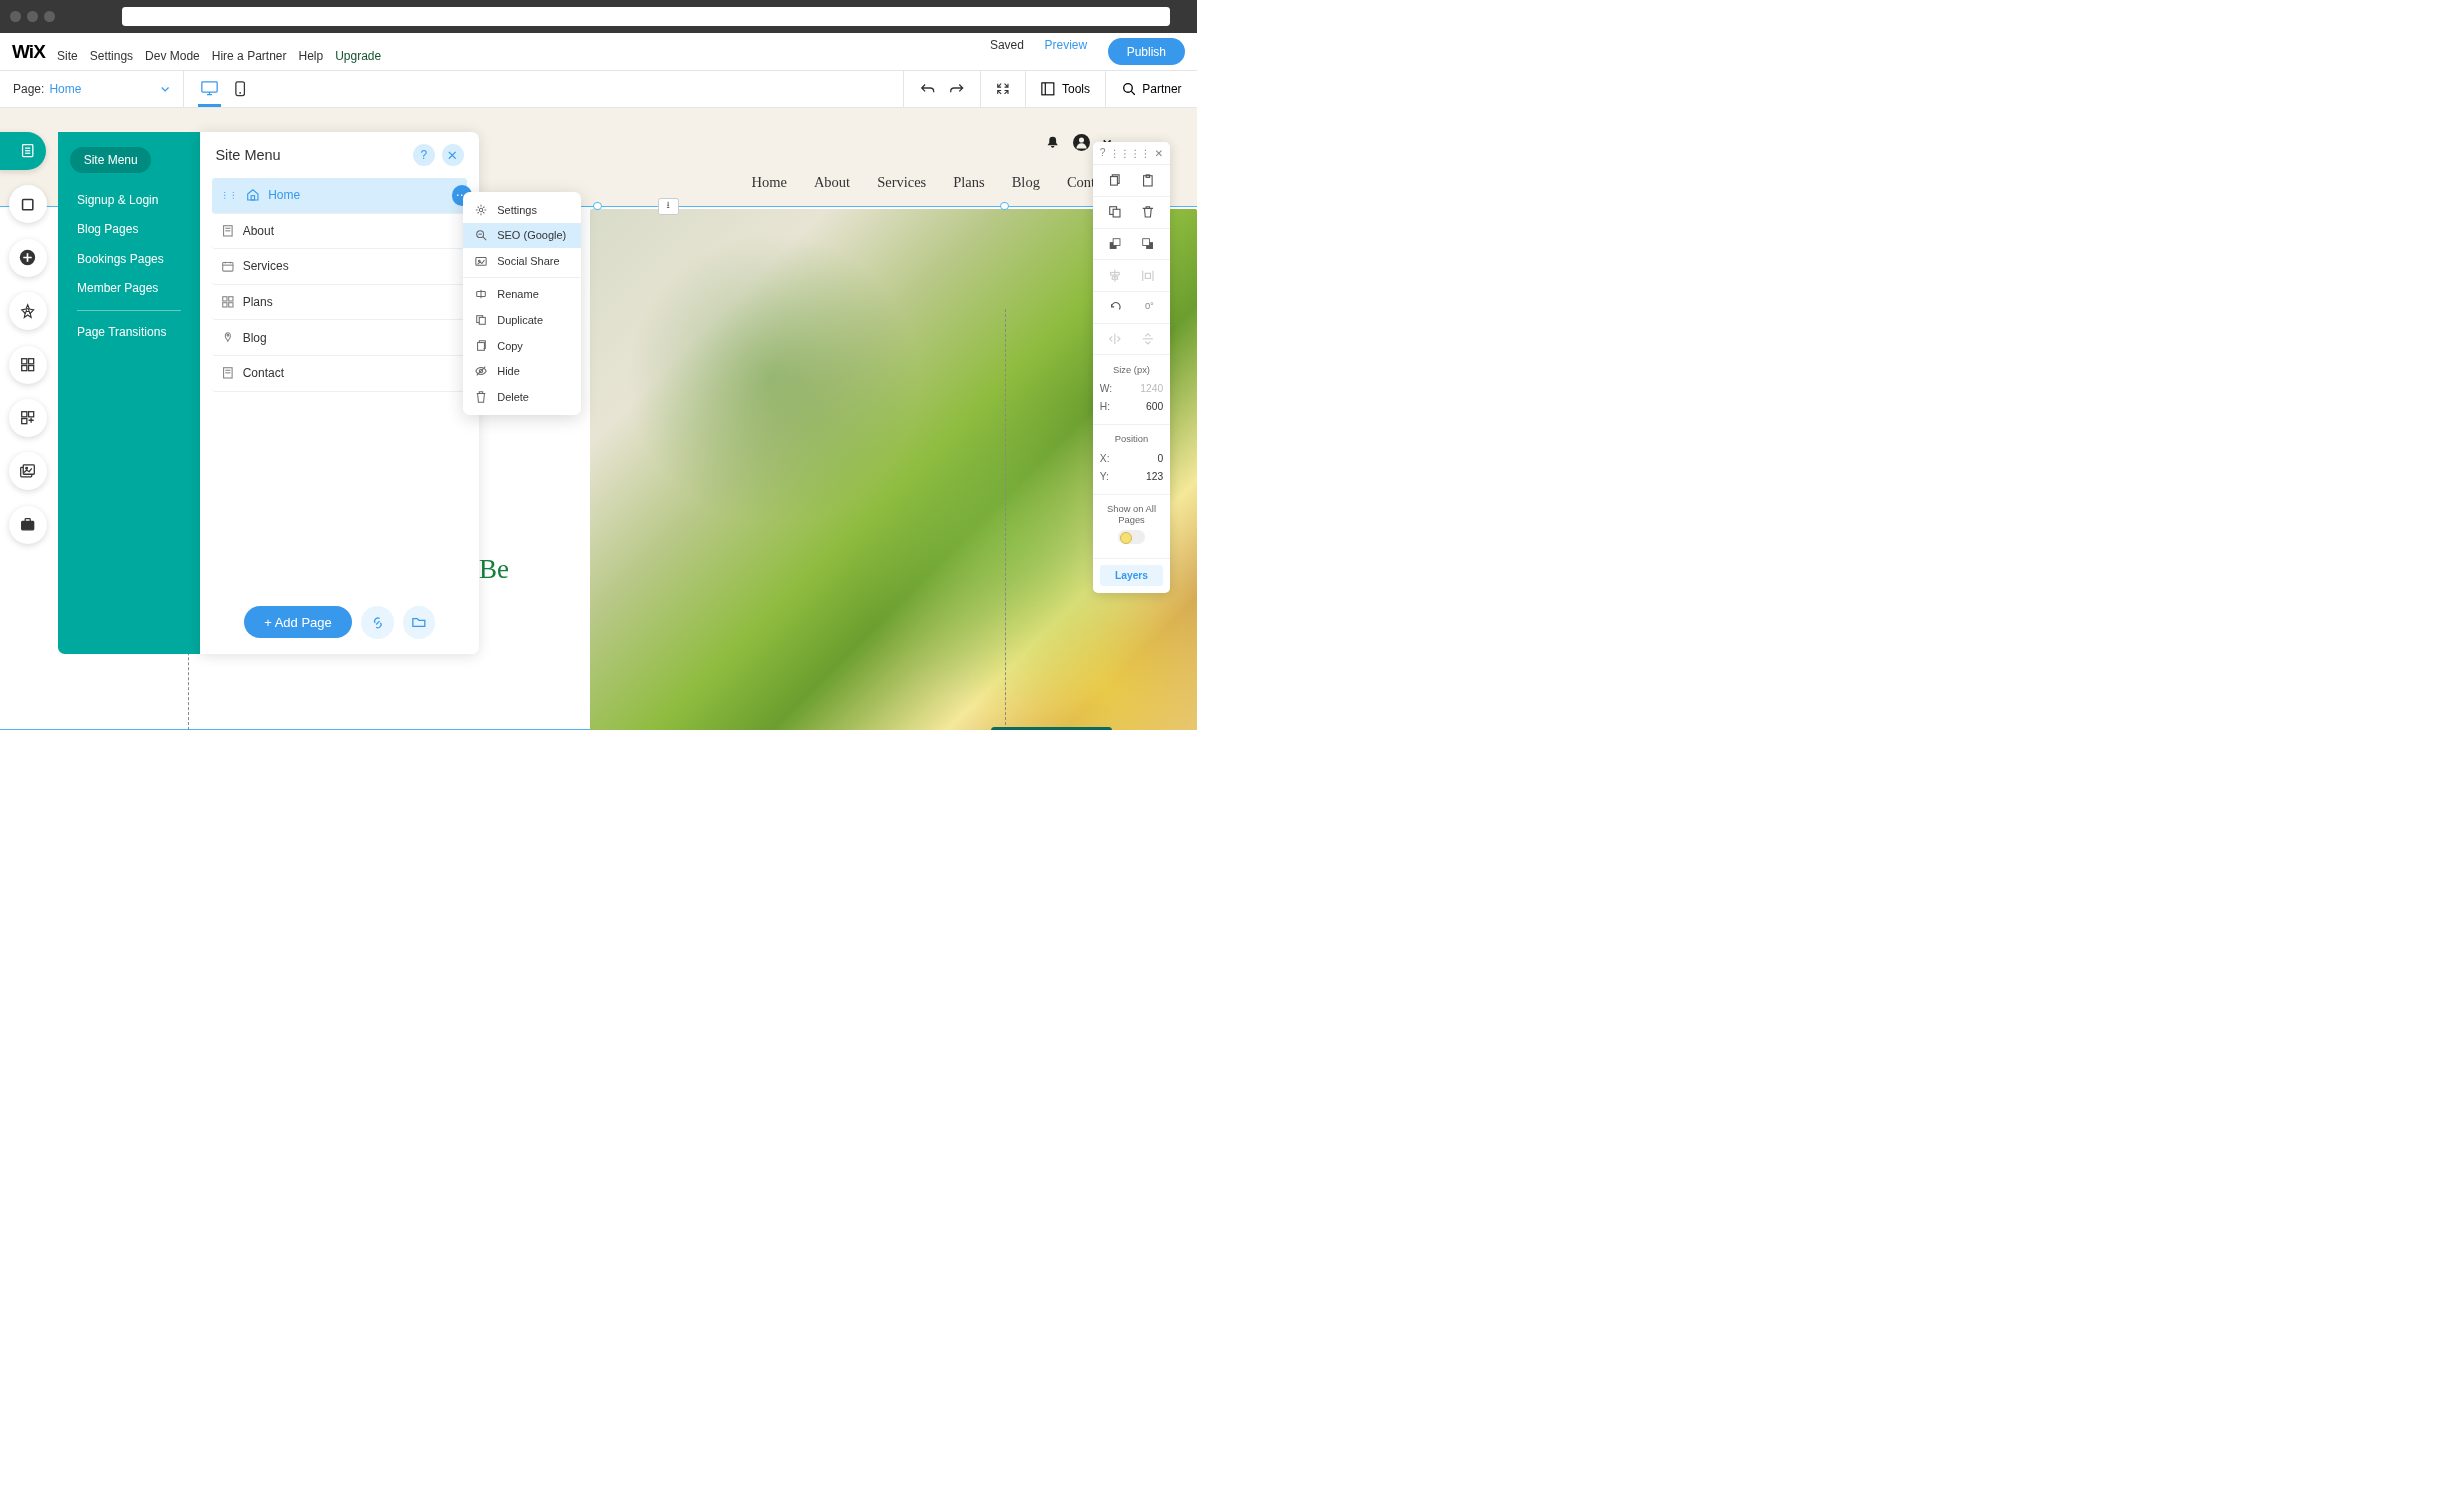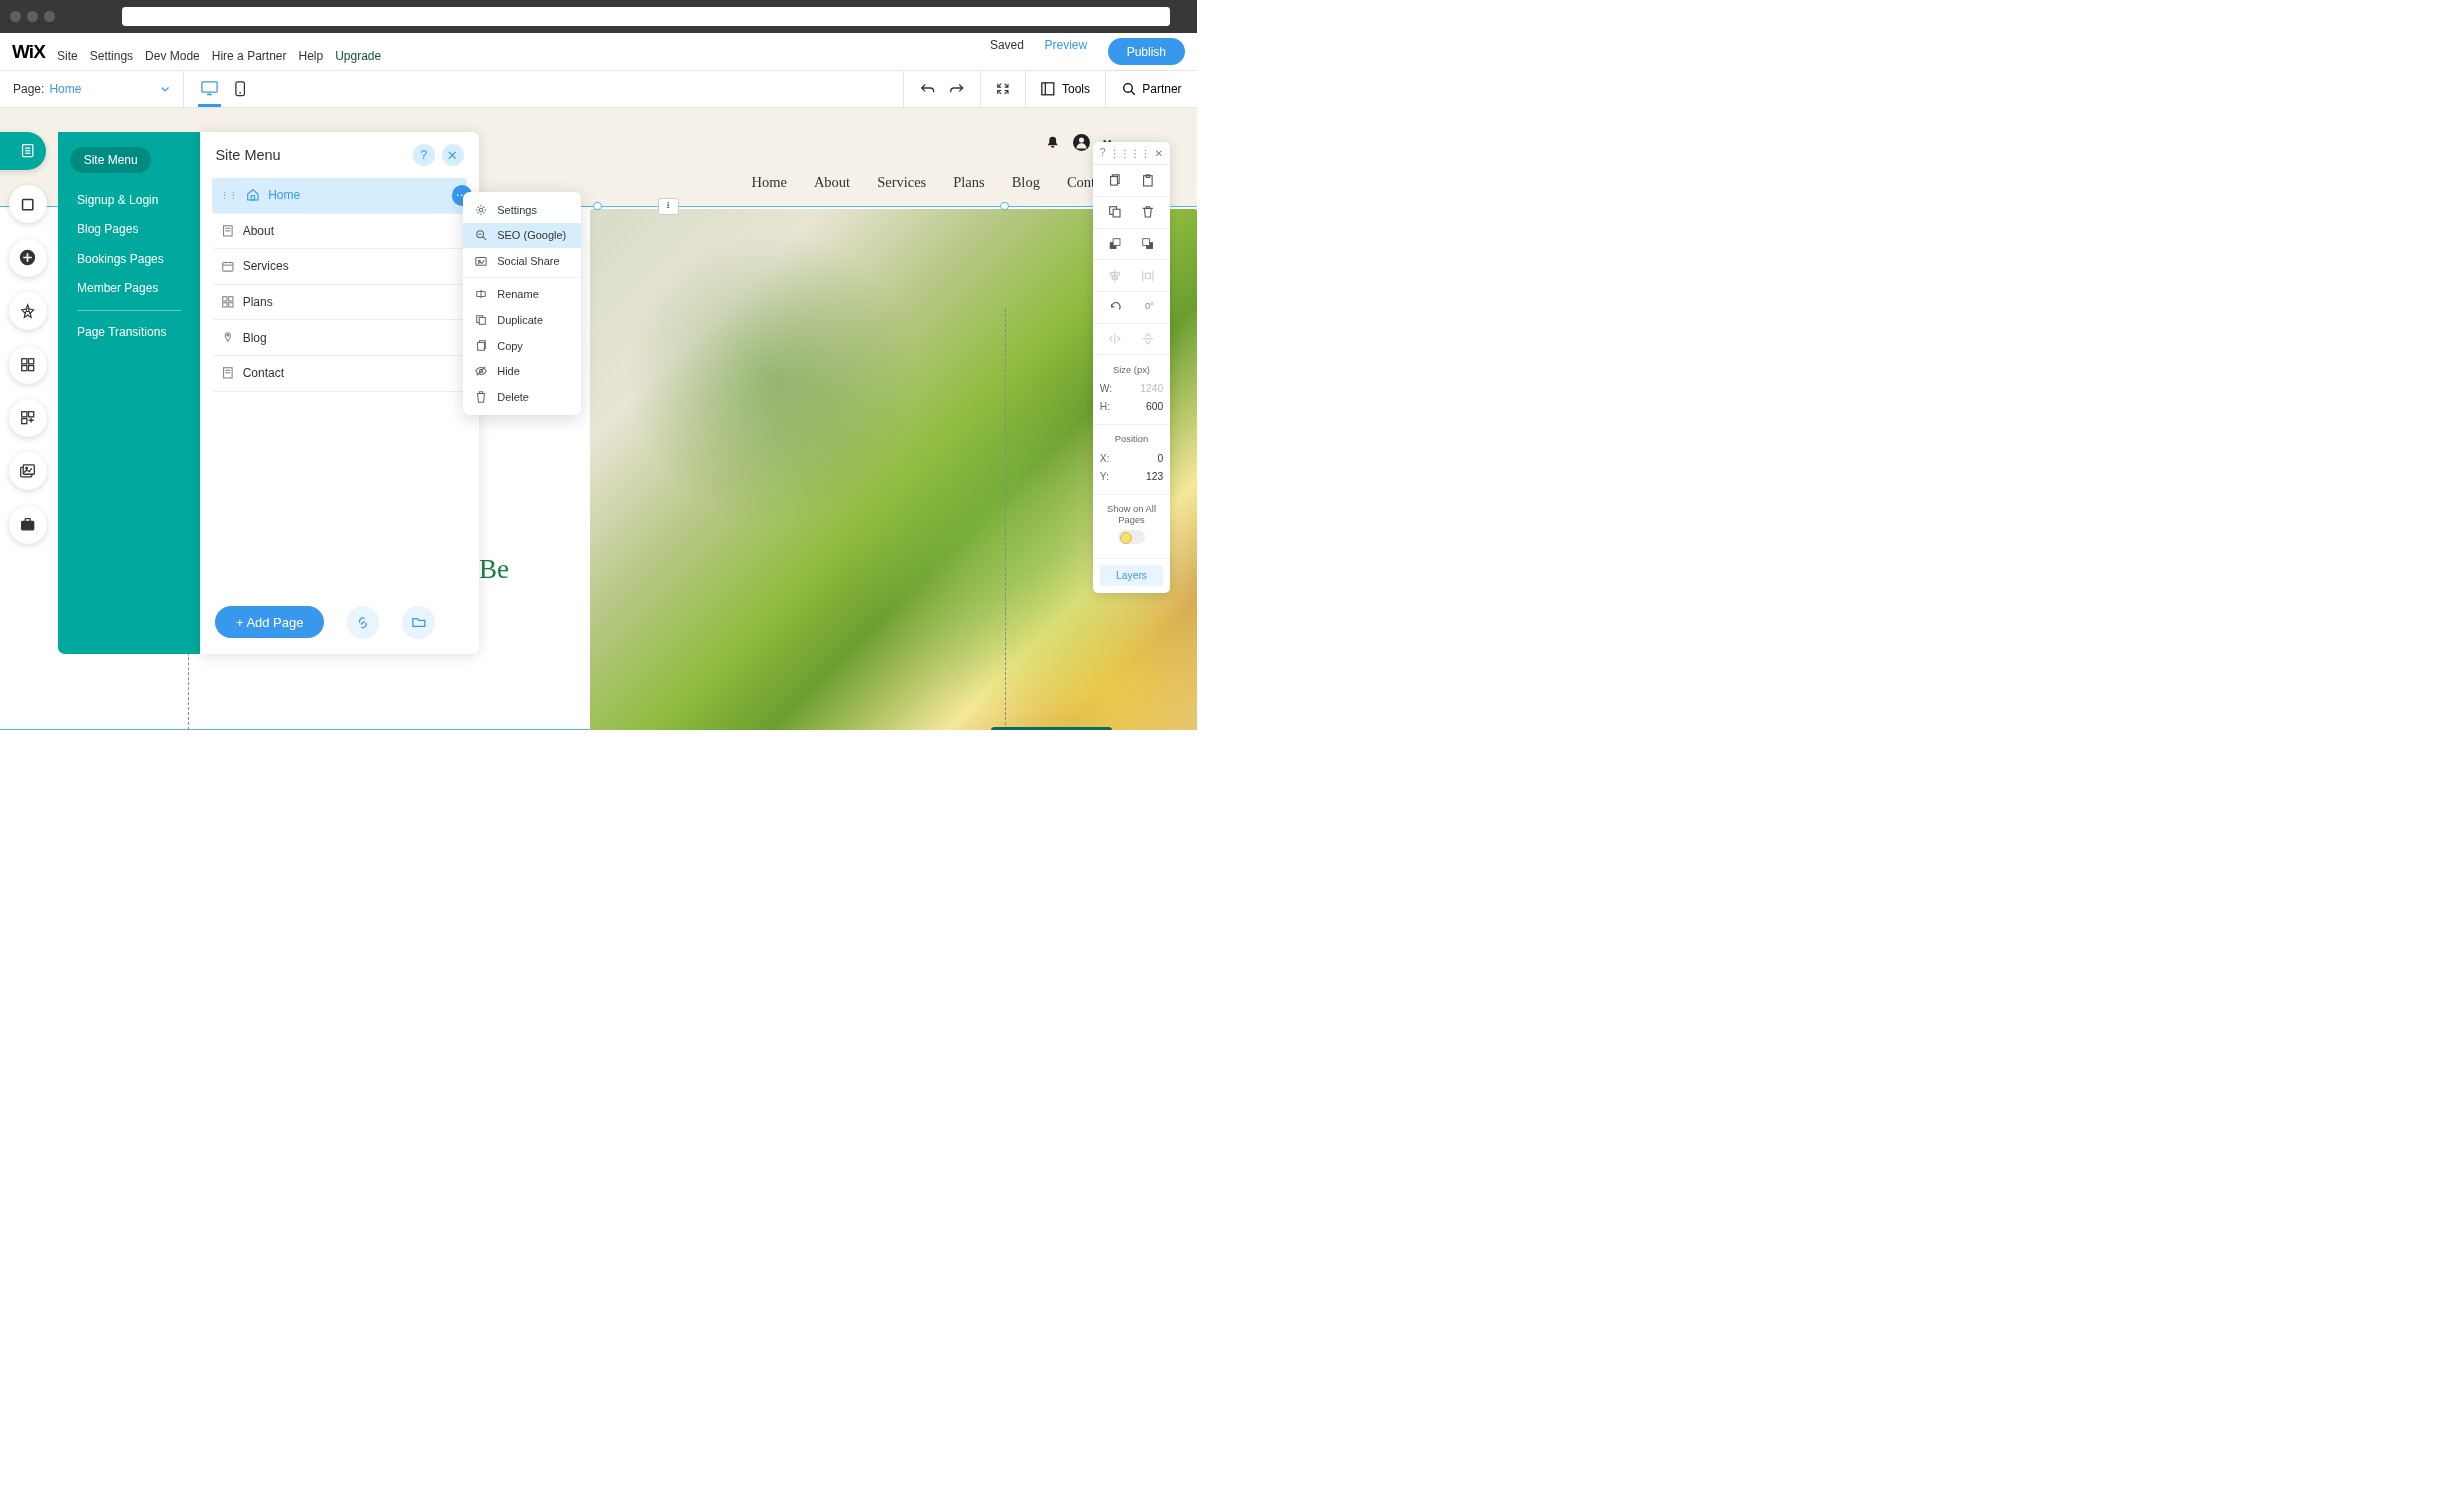--- a/index.html
+++ b/index.html
@@ -72,21 +72,21 @@
 .pages-title { font-size: 14.5px; color: #333; }
 .pages-header-btns { display: flex; gap: 6.8px; }
 .circle-btn { width: 22px; height: 22px; border-radius: 50%; background: #D6EDFE; display: flex; align-items: center; justify-content: center; cursor: pointer; color: #3899EC; font-size: 12px; }
 .pages-list { flex: 1; padding: 0 12px; overflow-y: auto; }
 .page-item { display: flex; align-items: center; gap: 8.5px; padding: 10.3px 8.5px; border-bottom: 0.9px solid #eee; cursor: pointer; font-size: 12px; color: #333; border-radius: 3.4px; position: relative; }
 .page-item.selected { background: #D6EDFE; color: #3899EC; }
 .page-item.selected .page-icon { color: #3899EC; }
 .page-icon { color: #888; display: flex; }
 .drag-handle { color: #3899EC; font-size: 8.5px; }
 .more-btn { position: absolute; right: -5.1px; width: 20.5px; height: 20.5px; border-radius: 50%; background: #3899EC; color: #fff; display: flex; align-items: center; justify-content: center; font-size: 12px; }
-.pages-footer { padding: 15.4px; display: flex; gap: 23px; align-items: center; }
+.pages-footer { padding: 15.4px; display: flex; gap: 9px; align-items: center; justify-content: center; }
 .add-page-btn { background: #3899EC; color: #fff; border: none; padding: 8.5px 20.5px; border-radius: 17px; font-size: 13px; cursor: pointer; }
 .footer-circle { width: 32.5px; height: 32.5px; border-radius: 50%; background: #E8F4FE; display: flex; align-items: center; justify-content: center; cursor: pointer; color: #3899EC; }
 
 
 .context-menu { position: absolute; left: 463px; top: 84px; width: 118px; background: #fff; border-radius: 6.8px; box-shadow: 0 3.4px 17px rgba(0,0,0,0.15); z-index: 60; padding: 5.1px 0; }
 .ctx-item { display: flex; align-items: center; gap: 8.5px; padding: 6.8px 12px; font-size: 11px; color: #333; cursor: pointer; }
 .ctx-item.highlighted { background: #D6EDFE; }
 .ctx-divider { height: 0.9px; background: #eee; margin: 3.4px 0; }
 .ctx-icon { width: 13.7px; color: #666; display: flex; }
 
@@ -97,21 +97,21 @@
 .props-row svg { color: #555; }
 .props-row.disabled svg { color: #ccc; }
 .props-section { padding: 8.5px 6.8px; text-align: center; border-bottom: 0.9px solid #f0f0f0; }
 .props-label { color: #666; font-size: 9.4px; margin-bottom: 5.1px; }
 .props-field { display: flex; justify-content: space-between; padding: 3.4px 0; font-size: 10.3px; }
 .props-field-label { color: #666; }
 .props-field-val { color: #333; }
 .props-field-val.muted { color: #bbb; }
 .toggle { width: 27px; height: 13.7px; background: #eee; border-radius: 6.8px; position: relative; margin: 5.1px auto; }
 .toggle::after { content:''; position:absolute; left:1.7px; top:1.7px; width:10.3px; height:10.3px; background:#F7E16E; border-radius:50%; border:0.9px solid #d4b855; }
-.layers-btn { background: #E8F4FE; color: #3899EC; padding: 5.1px; text-align: center; border-radius: 3.4px; margin: 6.8px; font-size: 10.3px; cursor: pointer; }
+.layers-btn { background: #E8F4FE; color: #3899EC; padding: 5.1px; text-align: center; border-radius: 3.4px; margin: 6.8px; font-size: 10.3px; cursor: pointer; font-weight: bold; }
 
 
 .site-header-icons { position: absolute; top: 26px; right: 85px; display: flex; gap: 12px; align-items: center; }
 
 
 .chat-bubble { position: absolute; right: 85px; bottom: -32.5px; background: #0C6B5A; color: #fff; padding: 10.3px 17px; border-radius: 3.4px; display: flex; align-items: center; gap: 8.5px; font-size: 13px; z-index: 30; }
 
 
 .social-strip { position: absolute; right: 27px; top: 180px; display: flex; flex-direction: column; gap: 12px; z-index: 20; }
 .social-ic { width: 17px; height: 17px; color: #bbb; }

